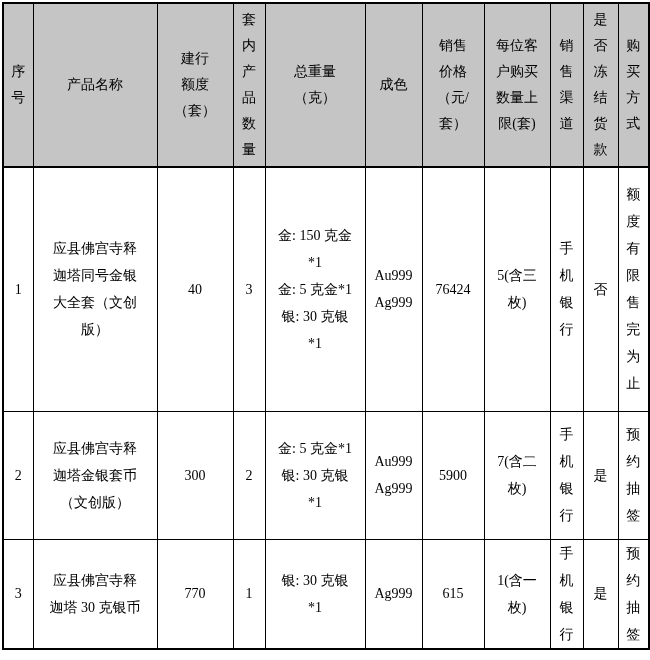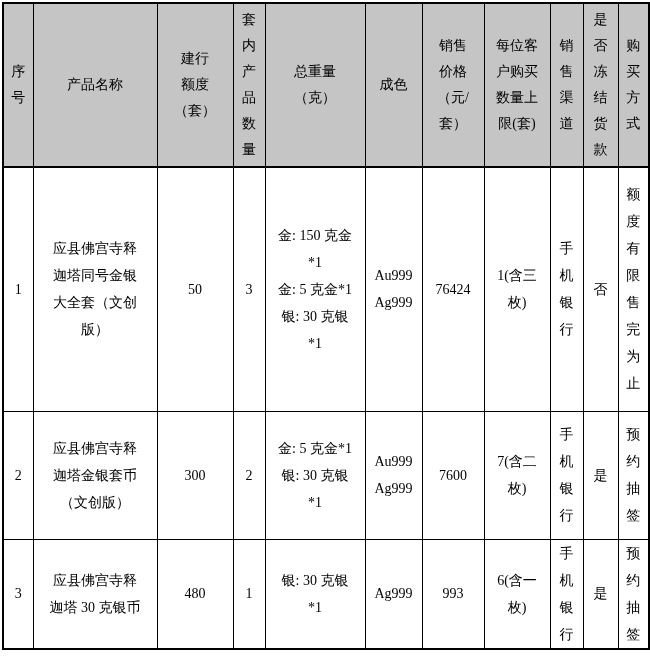--- a/index.html
+++ b/index.html
@@ -91,31 +91,31 @@
 式</th>
     </tr>
   </thead>
   <tbody>
     <tr class="row-1">
       <td>1</td>
       <td>应县佛宫寺释
 迦塔同号金银
 大全套（文创
 版）</td>
-      <td>50</td>
+      <td>40</td>
       <td>3</td>
       <td>金: 150 克金
 *1
 金: 5 克金*1
 银: 30 克银
 *1</td>
       <td>Au999
 Ag999</td>
       <td>76424</td>
-      <td>1(含三
+      <td>5(含三
 枚)</td>
       <td>手
 机
 银
 行</td>
       <td>否</td>
       <td>额
 度
 有
 限
@@ -129,44 +129,44 @@
       <td>应县佛宫寺释
 迦塔金银套币
 （文创版）</td>
       <td>300</td>
       <td>2</td>
       <td>金: 5 克金*1
 银: 30 克银
 *1</td>
       <td>Au999
 Ag999</td>
-      <td>7600</td>
+      <td>5900</td>
       <td>7(含二
 枚)</td>
       <td>手
 机
 银
 行</td>
       <td>是</td>
       <td>预
 约
 抽
 签</td>
     </tr>
     <tr class="row-3">
       <td>3</td>
       <td>应县佛宫寺释
 迦塔 30 克银币</td>
-      <td>480</td>
+      <td>770</td>
       <td>1</td>
       <td>银: 30 克银
 *1</td>
       <td>Ag999</td>
-      <td>993</td>
-      <td>6(含一
+      <td>615</td>
+      <td>1(含一
 枚)</td>
       <td>手
 机
 银
 行</td>
       <td>是</td>
       <td>预
 约
 抽
 签</td>

